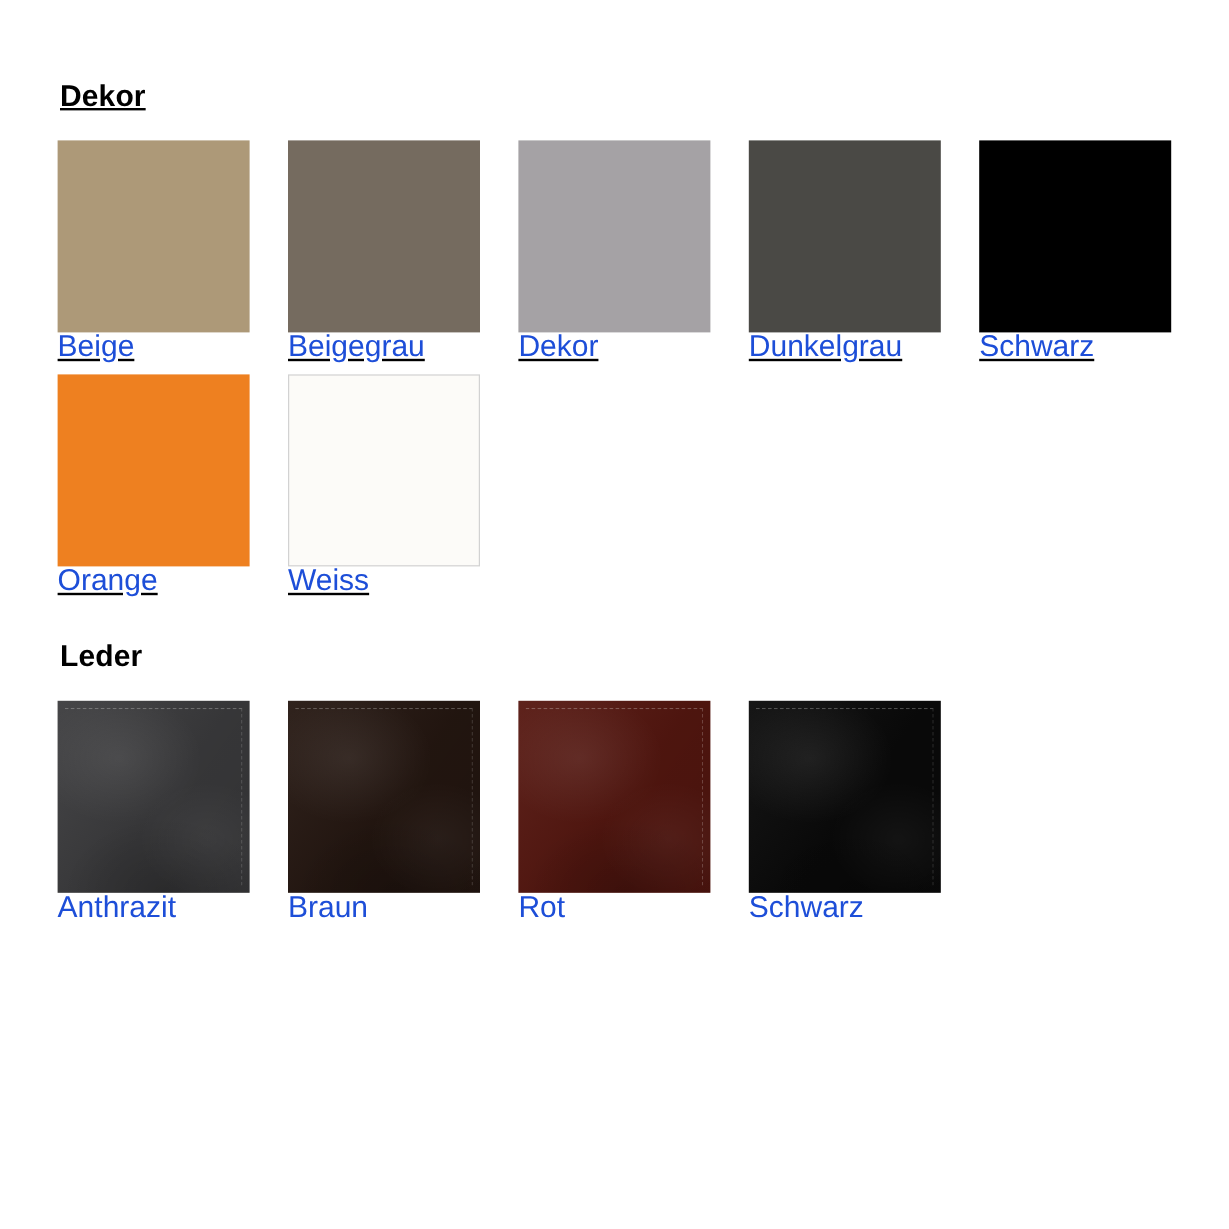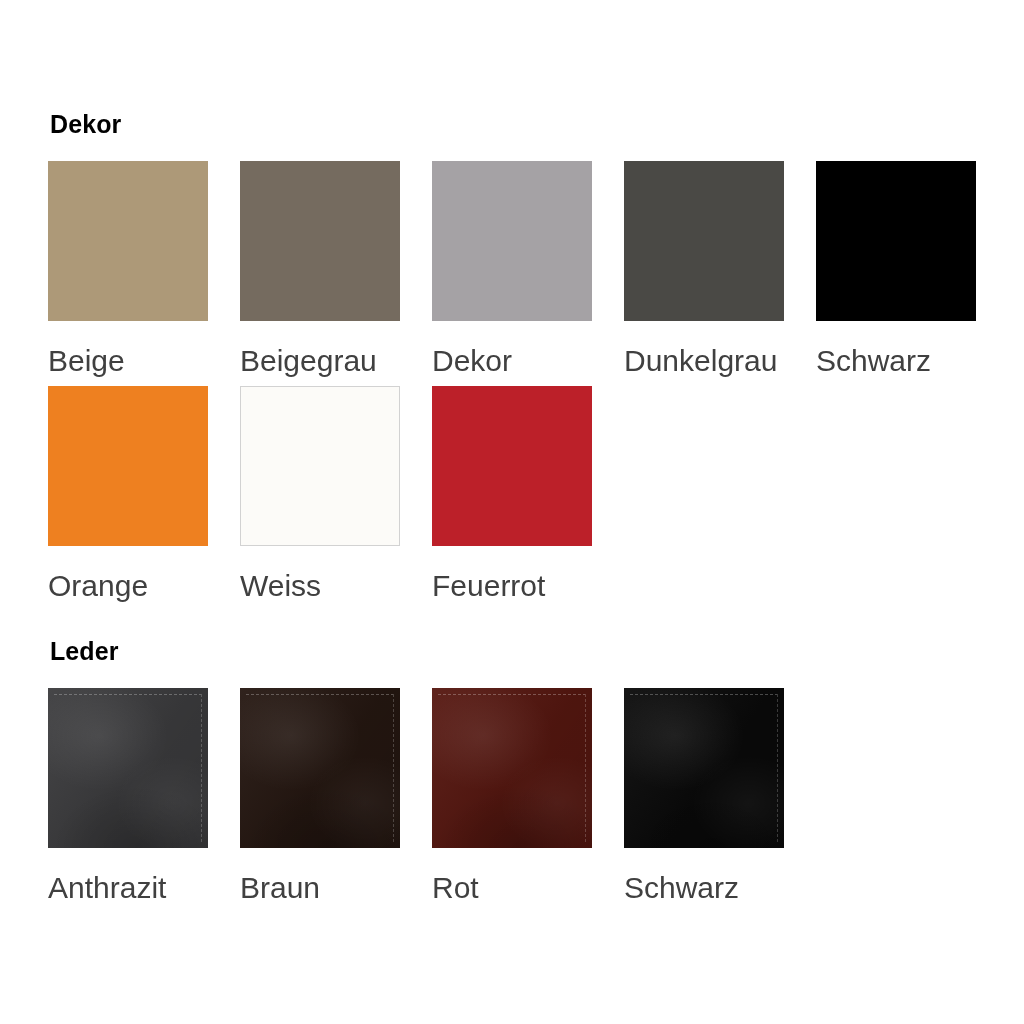--- a/index.html
+++ b/index.html
@@ -19,21 +19,21 @@
     position: relative;
     width: 1024px;
     height: 1024px;
     box-sizing: border-box;
     padding: 0 0 0 48px;
   }
 
   .section {
     position: relative;
   }
-  .section-dekor { padding-top: 112px; }
+  .section-dekor { padding-top: 68px; text-decoration: underline; }
   .section-leder { padding-top: 28px; }
 
   .section-heading {
     font-size: 25px;
     font-weight: bold;
     color: #000000;
     letter-spacing: 0.1px;
     line-height: 1;
     margin: 0 0 24px 2px;
   }
@@ -81,25 +81,24 @@
     top: 6px;
     right: 6px;
     bottom: 6px;
     left: 6px;
     border-top: 1px dashed rgba(255,255,255,0.26);
     border-right: 1px dashed rgba(255,255,255,0.20);
     pointer-events: none;
   }
 
   .swatch-label {
-    font-size: 30px;
+    font-size: 25px;
     font-weight: normal;
-    color: #404040;
+    color: #1d4ed8;
     line-height: 1;
-    margin-top: 25px;
     white-space: nowrap;
   }
 </style>
 </head>
 <body>
 
 <div class="page">
   <div id="sections-root">
       <div class="section section-dekor">
         <div class="section-heading">Dekor</div>
@@ -127,24 +126,20 @@
         </div>
         <div class="swatch-row">
           <div class="swatch-cell">
             <div class="swatch-chip" style="background: rgb(238, 128, 32);"></div>
             <div class="swatch-label">Orange</div>
           </div>
           <div class="swatch-cell">
             <div class="swatch-chip bordered" style="background: rgb(252, 251, 248);"></div>
             <div class="swatch-label">Weiss</div>
           </div>
-          <div class="swatch-cell">
-            <div class="swatch-chip" style="background: rgb(188, 32, 41);"></div>
-            <div class="swatch-label">Feuerrot</div>
-          </div>
         </div>
       </div>
       <div class="section section-leder">
         <div class="section-heading">Leder</div>
         <div class="swatch-row">
           <div class="swatch-cell">
             <div class="swatch-chip leather" style="background: rgb(60, 60, 62);"></div>
             <div class="swatch-label">Anthrazit</div>
           </div>
           <div class="swatch-cell">

